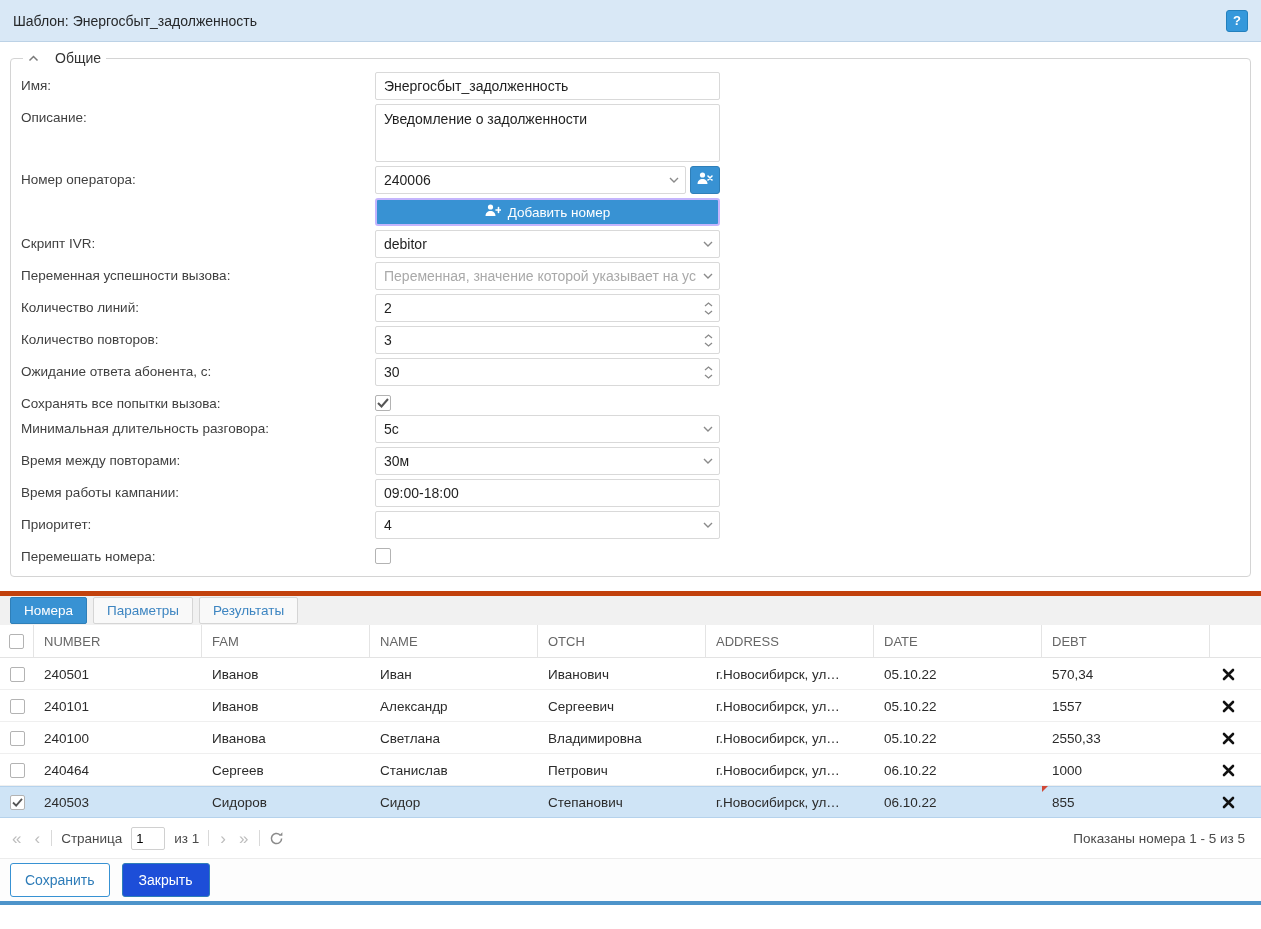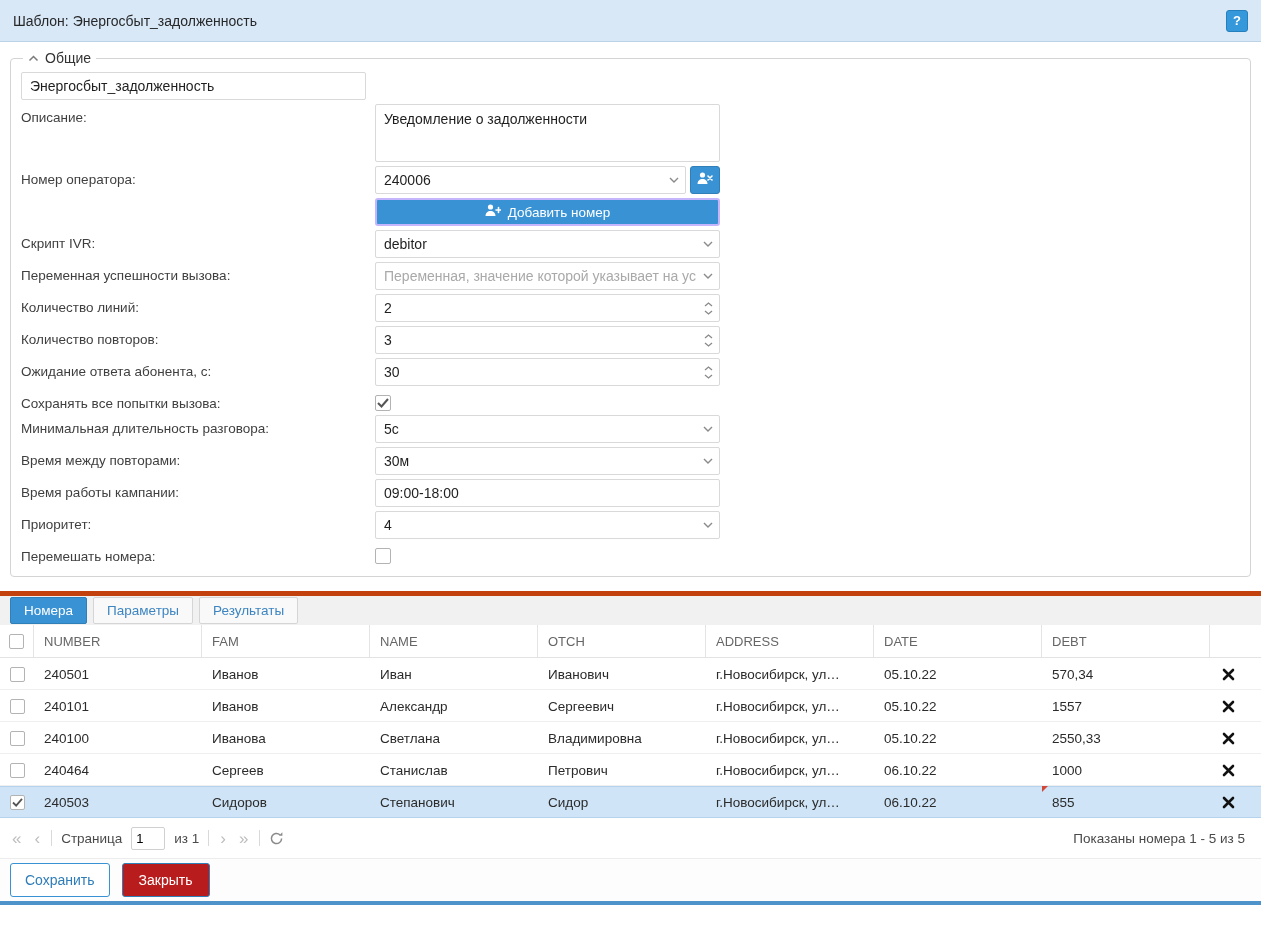--- a/index.html
+++ b/index.html
@@ -23,21 +23,21 @@
     display:flex; align-items:center; justify-content:center; cursor:pointer;
   }
 
   
   fieldset.general {
     margin:8px 10px 0 10px; border:1px solid #d4d4d4; border-radius:4px;
     padding:6px 10px 12px 10px;
   }
   fieldset.general legend {
     margin-left:2px; padding:0 5px; font-size:14px; color:#333;
-    display:flex; align-items:center; gap:6px;
+    display:flex; align-items:center; gap:16px;
   }
   .caret-btn { display:inline-flex; align-items:center; cursor:pointer; }
   .form-row { display:flex; align-items:flex-start; margin-bottom:4px; }
   .form-label {
     width:354px; min-width:354px; padding-top:6px; padding-right:10px;
     font-size:13.5px; color:#3f3f3f;
   }
   .ti, .ta, .combo, .spinner {
     width:345px; border:1px solid #d9d9d9; border-radius:2px; background:#fff;
     font-family:"Liberation Sans",sans-serif; font-size:14px; color:#1f1f1f;
@@ -140,21 +140,21 @@
   }
   .footer-inner {
     height:43px; display:flex; align-items:center; gap:12px; padding:8px 10px;
     background:#fdfdfd; border-top:1px solid #ececec;
   }
   .btn-save {
     height:34px; padding:0 14px; background:#fff; border:1px solid #3892d3; border-radius:3px;
     color:#2e7cb8; font-size:14px; font-family:inherit; cursor:pointer;
   }
   .btn-close {
-    height:34px; padding:0 16px; background:#b91c1c; border:1px solid #2f7fb8; border-radius:3px;
+    height:34px; padding:0 16px; background:#1d4ed8; border:1px solid #2f7fb8; border-radius:3px;
     color:#fff; font-size:14px; font-family:inherit; cursor:pointer;
   }
   .bottom-strip { height:4px; background:#4e94ca; }
 </style>
 </head>
 <body>
 
 <div class="app">
 
   <div class="win-header">
@@ -168,20 +168,21 @@
     <legend>
       <span class="caret-btn">
         <svg width="11" height="7" viewBox="0 0 11 7">
             <path d="M1.5 5.5L5.5 1.5L9.5 5.5" fill="none" stroke="#7a7a7a" stroke-width="1.5"></path>
           </svg>
       </span>
       <span>Общие</span>
     </legend>
 
     <div class="form-row">
+      <div class="form-label">Имя:</div>
       <input class="ti" type="text" value="Энергосбыт_задолженность" style="">
     </div>
 
     <div class="form-row">
       <div class="form-label">Описание:</div>
       <textarea class="ta" style="">Уведомление о задолженности</textarea>
     </div>
 
     <div class="form-row">
       <div class="form-label">Номер оператора:</div>
@@ -480,22 +481,22 @@
     <div class="grid-cols grid-row selected">
       <div class="gc cb">
           <div class="checkbox small checked">
             <svg width="11" height="9" viewBox="0 0 12 10">
               <path d="M1 5l3.5 3.5L11 1" fill="none" stroke="#555" stroke-width="2"></path>
             </svg>
           </div>
         </div>
       <div class="gc">240503</div>
       <div class="gc">Сидоров</div>
+      <div class="gc">Сидор</div>
       <div class="gc">Степанович</div>
-      <div class="gc">Сидор</div>
       <div class="gc">г.Новосибирск, ул…</div>
       <div class="gc">06.10.22</div>
       <div class="gc">
           <span class="dirty-marker show"></span>
           <span>855</span>
         </div>
       <div class="gc actions">
           <span class="del-btn">
             <svg width="13" height="13" viewBox="0 0 13 13">
               <path d="M2 2l9 9M11 2l-9 9" stroke="#111" stroke-width="2.6" stroke-linecap="round"></path>

